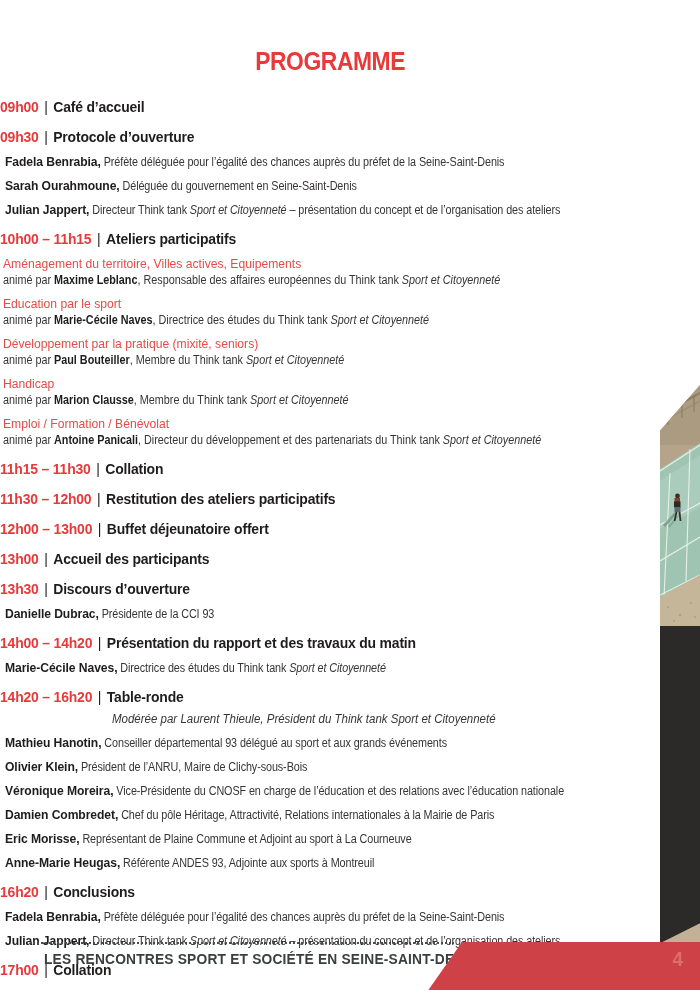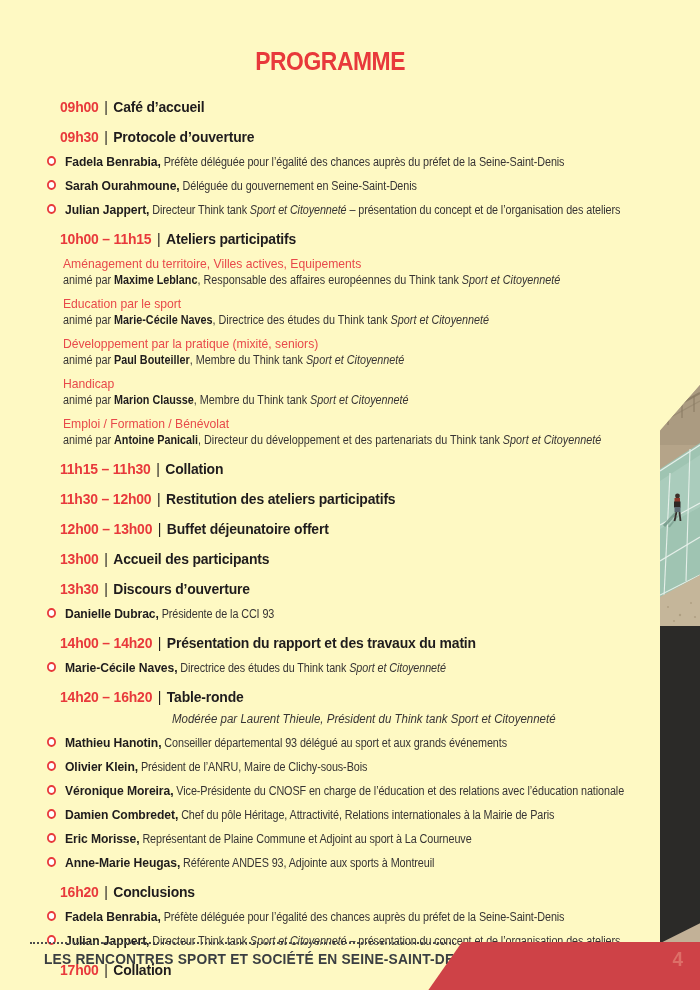--- a/index.html
+++ b/index.html
@@ -1,28 +1,28 @@
 <!DOCTYPE html>
 <html><head>
 <meta charset="utf-8">
 <style>
   html,body{margin:0;padding:0;background:#888;}
   .page{
-    position:relative;width:700px;height:990px;background:#fef9c3;
+    position:relative;width:700px;height:990px;background:#ffffff;
     overflow:hidden;font-family:"Liberation Sans",sans-serif;color:#232020;
     margin:0 auto;
   }
   
   .title-wrap{position:absolute;top:46px;left:0;width:660px;text-align:center;}
   .title{
     display:inline-block;font-size:26px;font-weight:bold;color:#e8393b;
     letter-spacing:-0.5px;transform:scaleX(0.88);transform-origin:center;
   }
   
-  .schedule{position:absolute;top:86px;left:0;width:680px;padding-left:60px;box-sizing:border-box;}
+  .schedule{position:absolute;top:86px;left:0;width:680px;box-sizing:border-box;}
   .row{white-space:nowrap;}
   .row.session{
     font-size:15px;line-height:18px;font-weight:bold;margin-top:12px;
     letter-spacing:-0.2px;transform:scaleX(0.93);transform-origin:left center;
   }
   .row.session .time{color:#e8393b;}
   .row.session .sep{color:#232020;font-weight:normal;padding:0 6px;}
   .row.session .stitle{color:#1f1c1d;}
   .row.speaker{
     font-size:12px;line-height:16px;margin-top:8px;margin-left:-13px;

